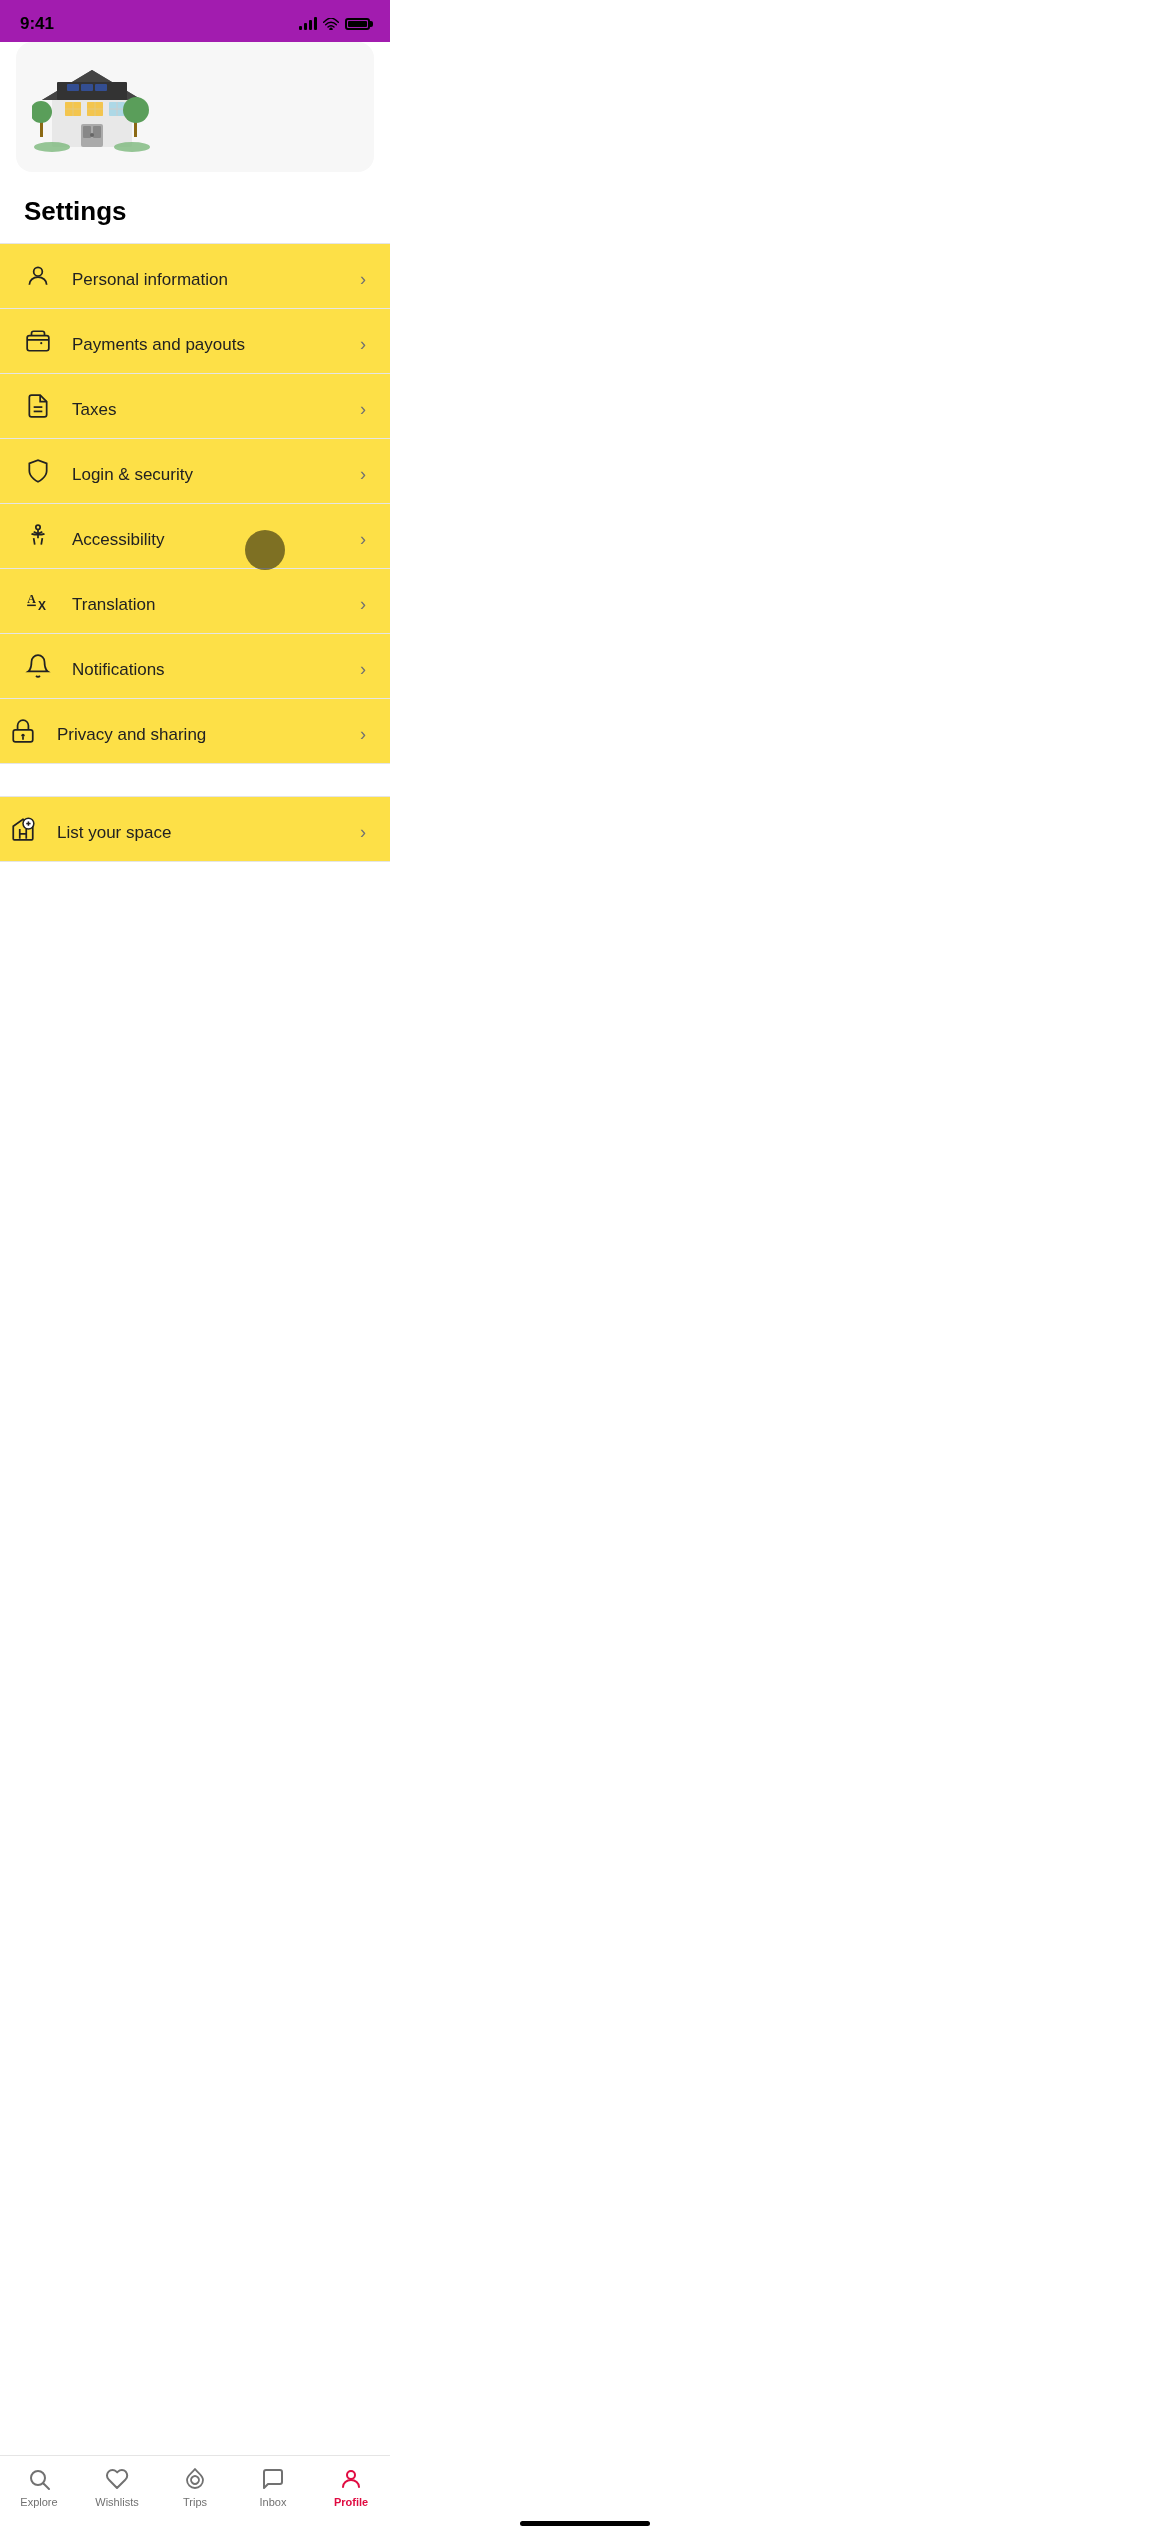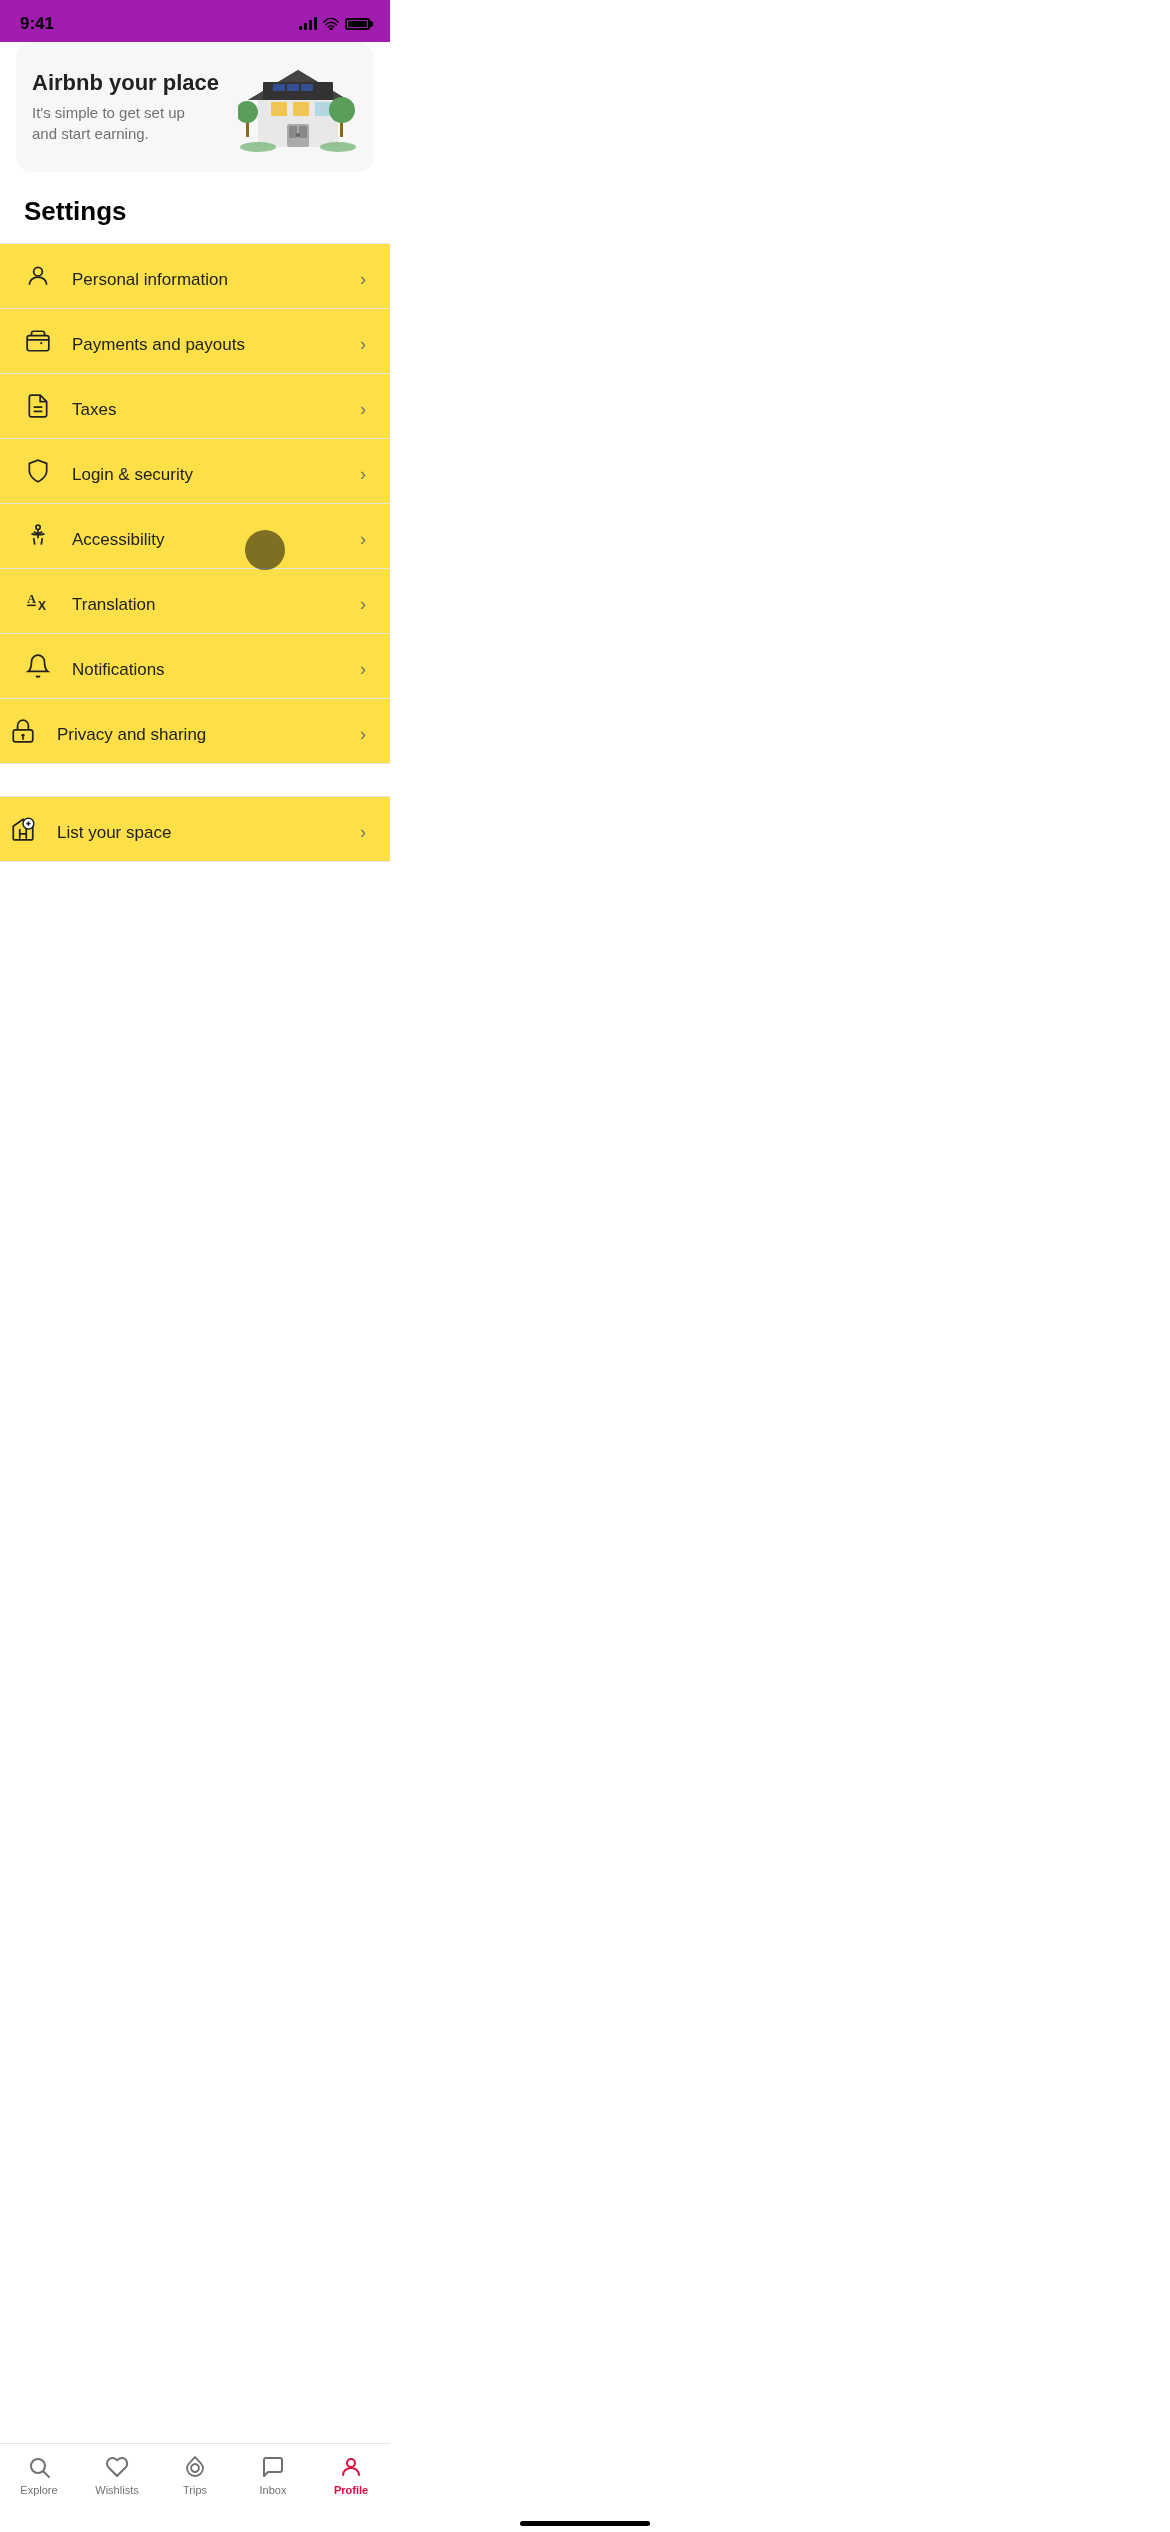--- a/index.html
+++ b/index.html
@@ -176,21 +176,21 @@
     }
 
     
     .hosting-section {
       margin-top: 32px;
     }
 
     
     .bottom-nav {
       position: fixed;
-      bottom: 16px;
+      bottom: 4px;
       left: 0;
       width: 390px;
       background: #fff;
       border-top: 1px solid #e5e5e5;
       display: flex;
       justify-content: space-around;
       align-items: center;
       padding: 10px 0 20px;
       z-index: 100;
     }
@@ -280,24 +280,20 @@
         <path d="M7.5 13.5c1.2-1.2 2.8-2 4.5-2s3.3.8 4.5 2"></path>
         <circle cx="12" cy="17" r="1.5" fill="#000"></circle>
       </svg>
       <div class="battery-icon">
         <div class="battery-fill"></div>
       </div>
     </div>
   </div>
 
   <div class="top-card">
-    <div class="top-card-text">
-      <h2>Airbnb your place</h2>
-      <p>It's simple to get set up and start earning.</p>
-    </div>
     <div class="top-card-image">
       
       <svg viewBox="0 0 120 90" class="house-illustration" xmlns="http://www.w3.org/2000/svg">
 
         <rect width="120" height="90" fill="transparent"></rect>
 
         <rect x="20" y="35" width="80" height="50" fill="#e8e8e8" rx="2"></rect>
 
         <polygon points="10,38 60,8 110,38" fill="#555"></polygon>
         <polygon points="10,38 60,8 110,38" fill="#444"></polygon>

